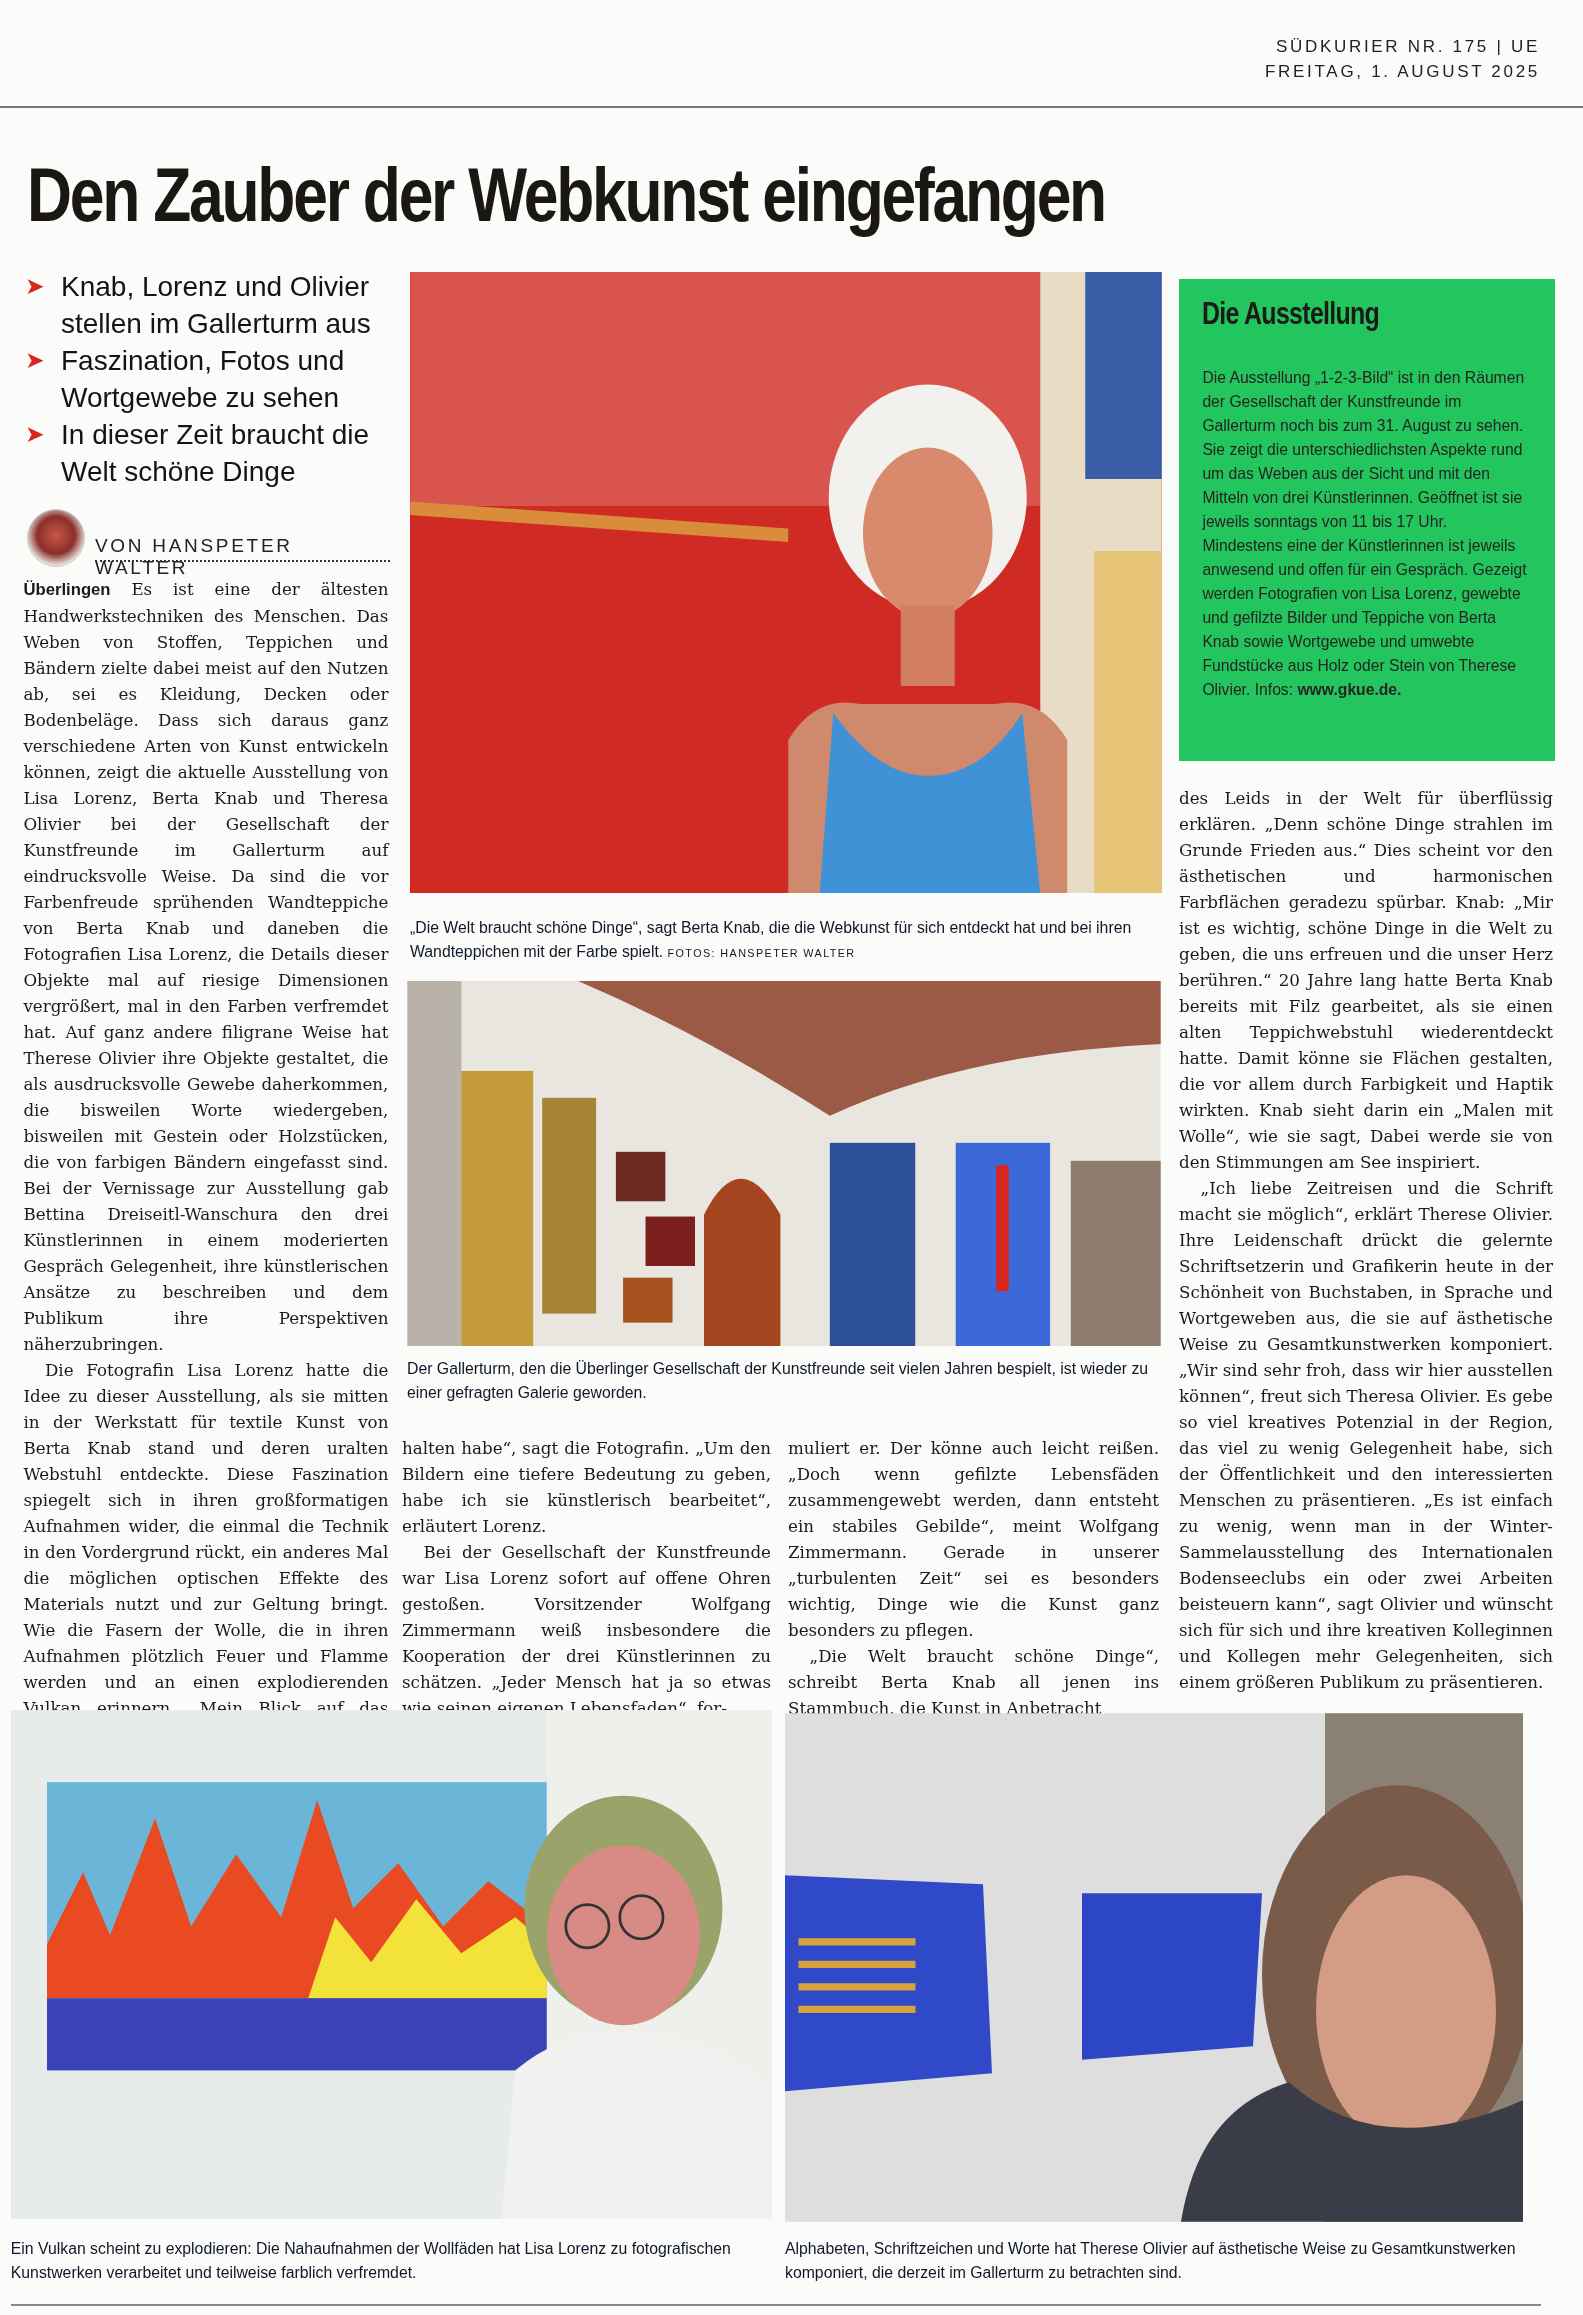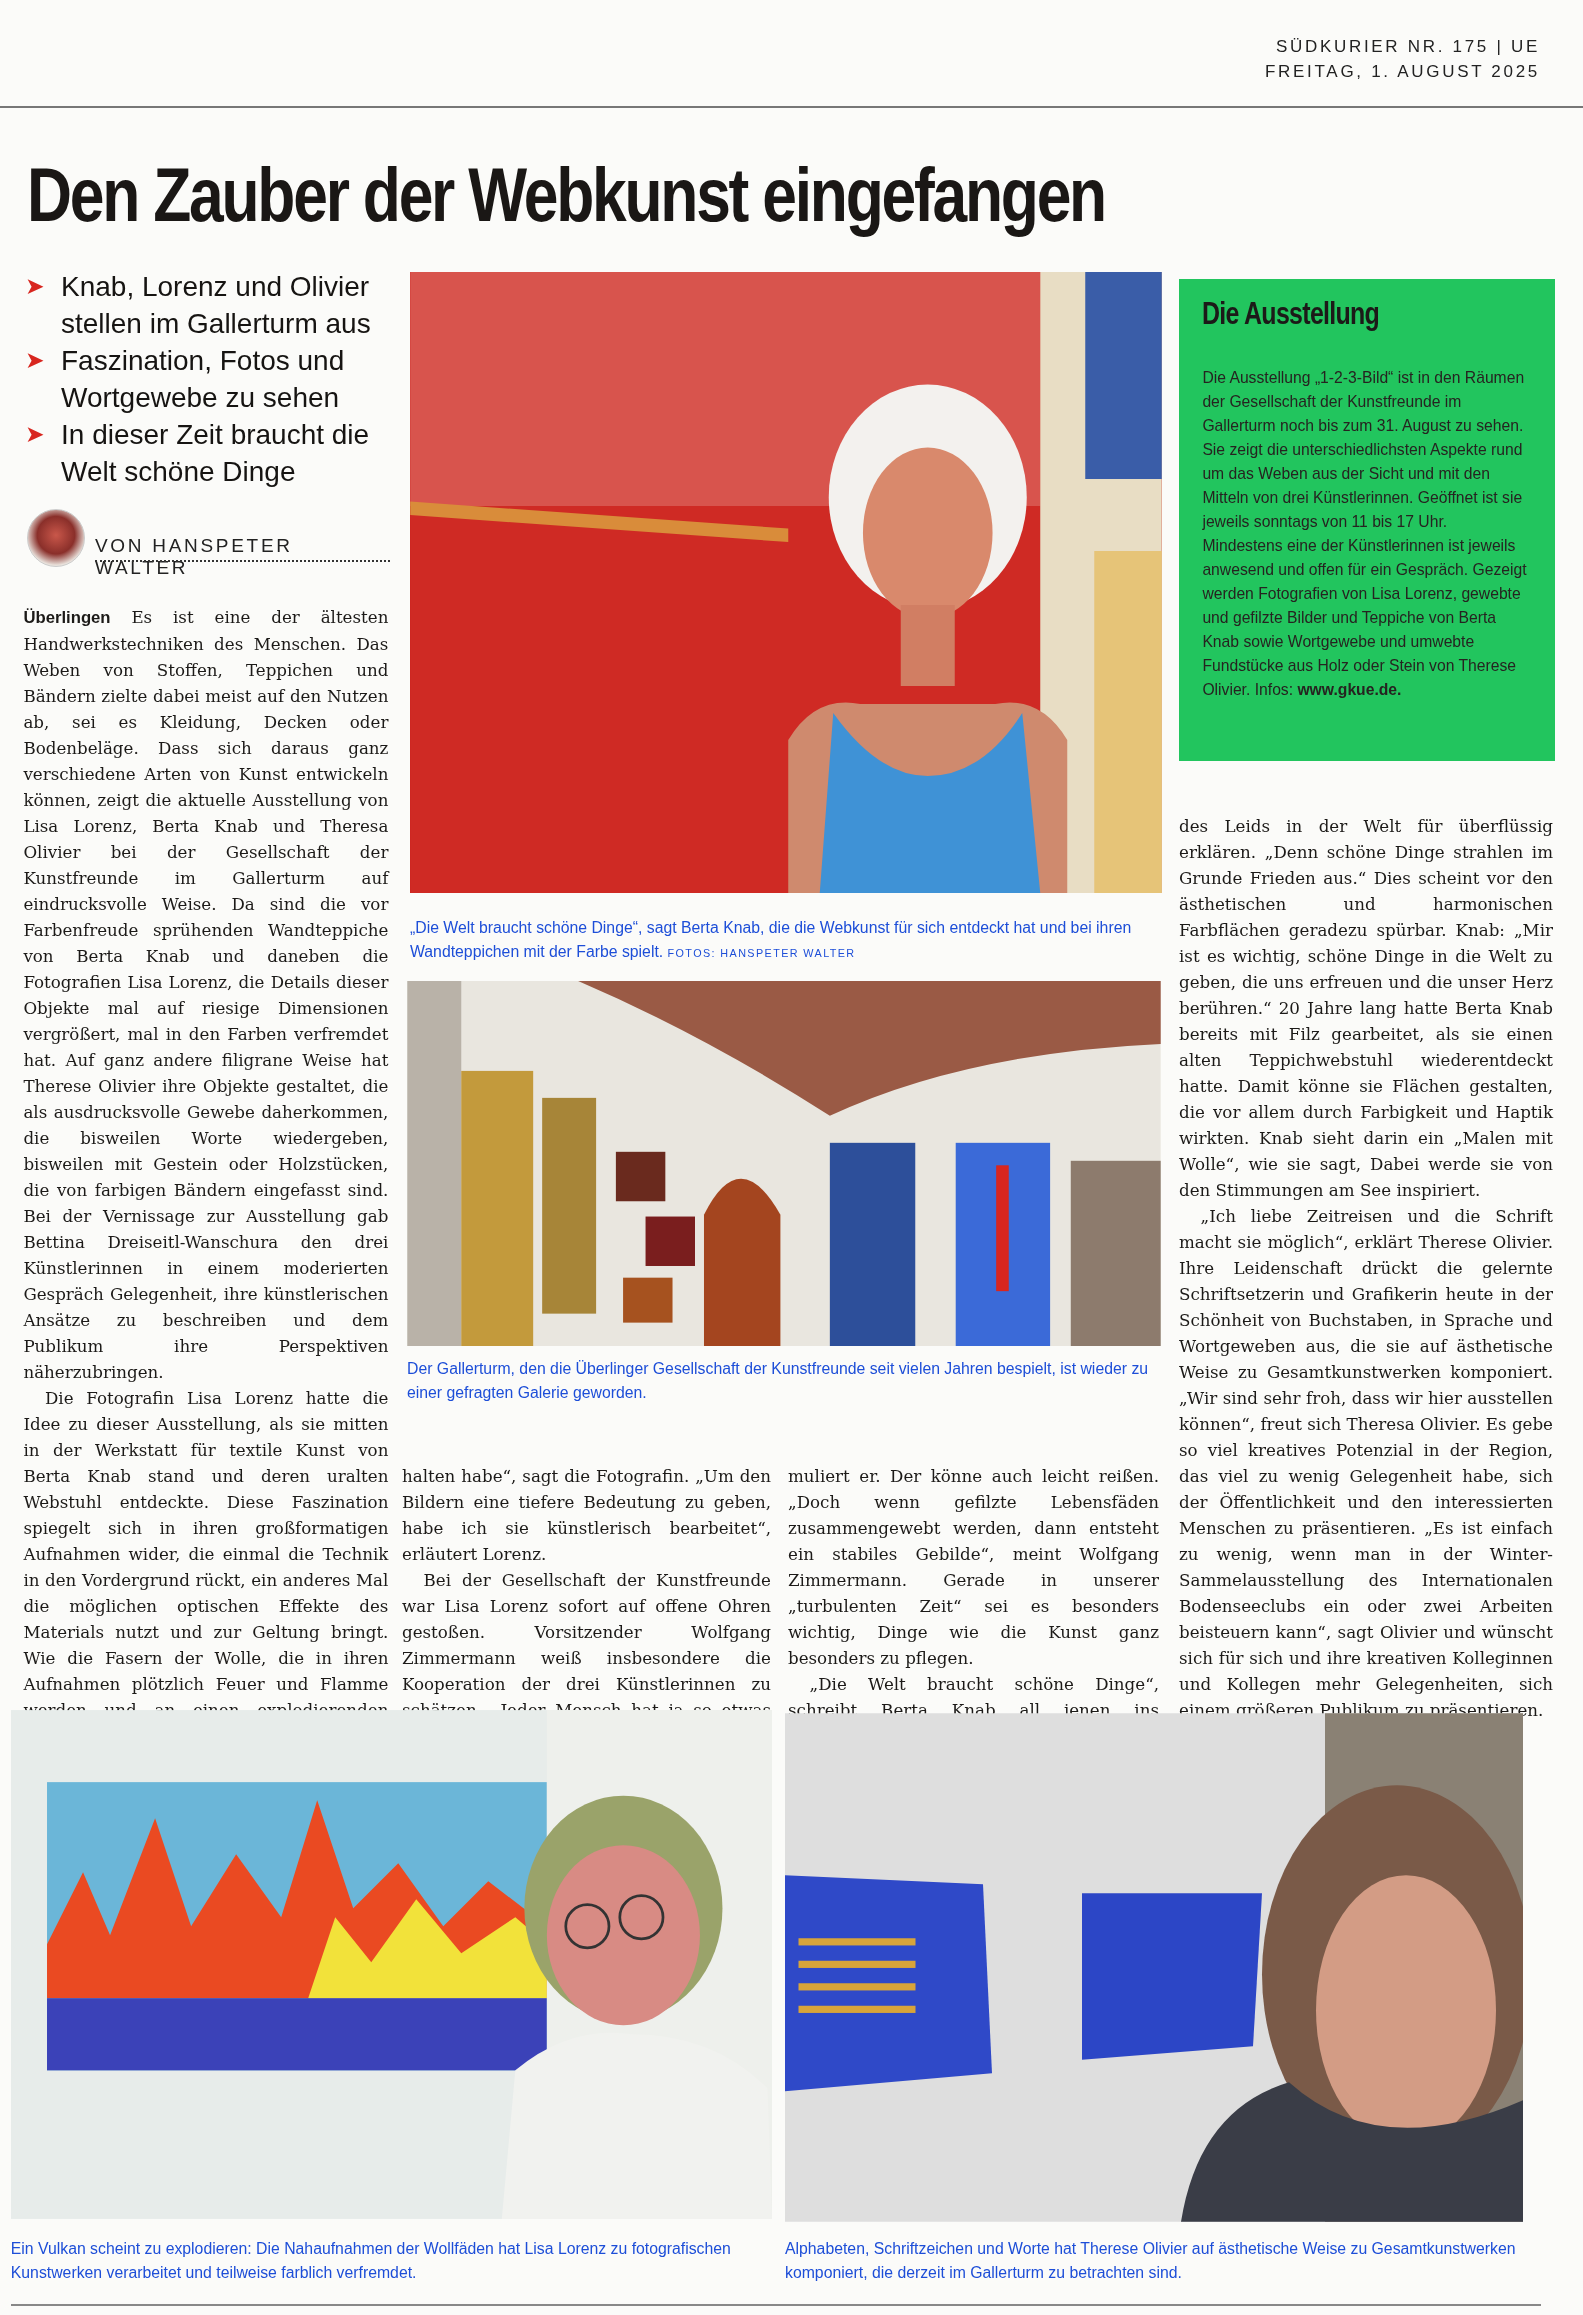--- a/index.html
+++ b/index.html
@@ -13,27 +13,27 @@
 
   .bullets { position: absolute; left: 25px; top: 268px; width: 360px; font-family: "Liberation Sans", sans-serif; font-size: 28px; line-height: 37px; color: #161412; }
   .bullet { display: flex; }
   .bullet .arrow { width: 36px; flex: none; color: #d8261f; font-size: 23.4px; }
 
   .byline { position: absolute; left: 27px; top: 504px; width: 360px; height: 63px; }
   .avatar { position: absolute; left: 0; top: 5.4px; width: 58px; height: 58px; border-radius: 50%; background: radial-gradient(circle at 50% 45%, #c9574a 0%, #8a2f2a 45%, #e9e2dc 72%); border: 0.9px solid #ccc; }
   .byline-text { position: absolute; left: 68px; top: 31px; font-family: "Liberation Sans", sans-serif; font-size: 19px; letter-spacing: 2.7px; color: #222; }
   .dots { position: absolute; left: 68px; top: 56px; width: 295px; border-bottom: 2.7px dotted #333; }
 
-  .col { position: absolute; font-size: 16.7px; line-height: 26px; text-align: justify; hyphens: manual; margin-top: 28px; }
+  .col { position: absolute; font-size: 16.7px; line-height: 26px; text-align: justify; hyphens: manual; }
   .col p { text-indent: 0; }
   .col p.indent { text-indent: 21.6px; }
   .dateline { font-family: "Liberation Sans", sans-serif; font-weight: bold; }
 
   .photo { position: absolute; overflow: hidden; }
-  .caption { position: absolute; font-family: "Liberation Sans", sans-serif; font-size: 15.8px; line-height: 24px; color: #1d4ed8; }
+  .caption { position: absolute; font-family: "Liberation Sans", sans-serif; font-size: 15.8px; line-height: 24px; color: #0f172a; }
   .credit { font-size: 10.8px; letter-spacing: 1.4px; }
 
   .infobox { position: absolute; left: 1179px; top: 279px; width: 376px; height: 482px; background: #22c55e; padding: 16px 23.4px; font-family: "Liberation Sans", sans-serif; }
   .infobox h2 { font-size: 32px; font-weight: bold; transform: scaleX(0.78); transform-origin: left top; white-space: nowrap; letter-spacing: -0.9px; margin-bottom: 34px; }
   .infobox p { font-size: 15.7px; line-height: 24px; color: #262320; }
   .infobox .url { font-weight: bold; }
 
   .rule-bottom { position: absolute; height: 1.8px; background: #888; top: 2304px; }
 </style>
 </head>

